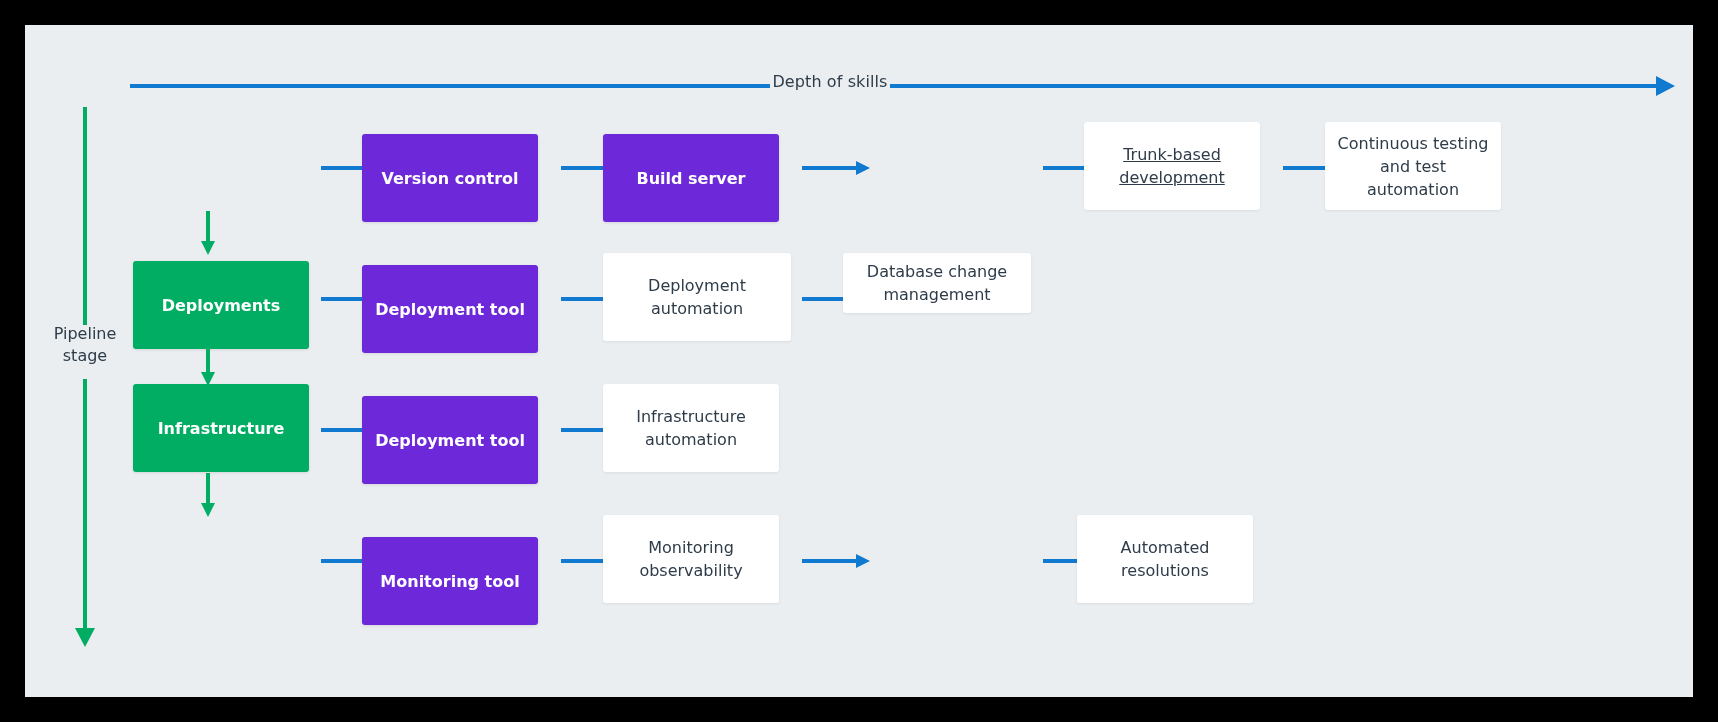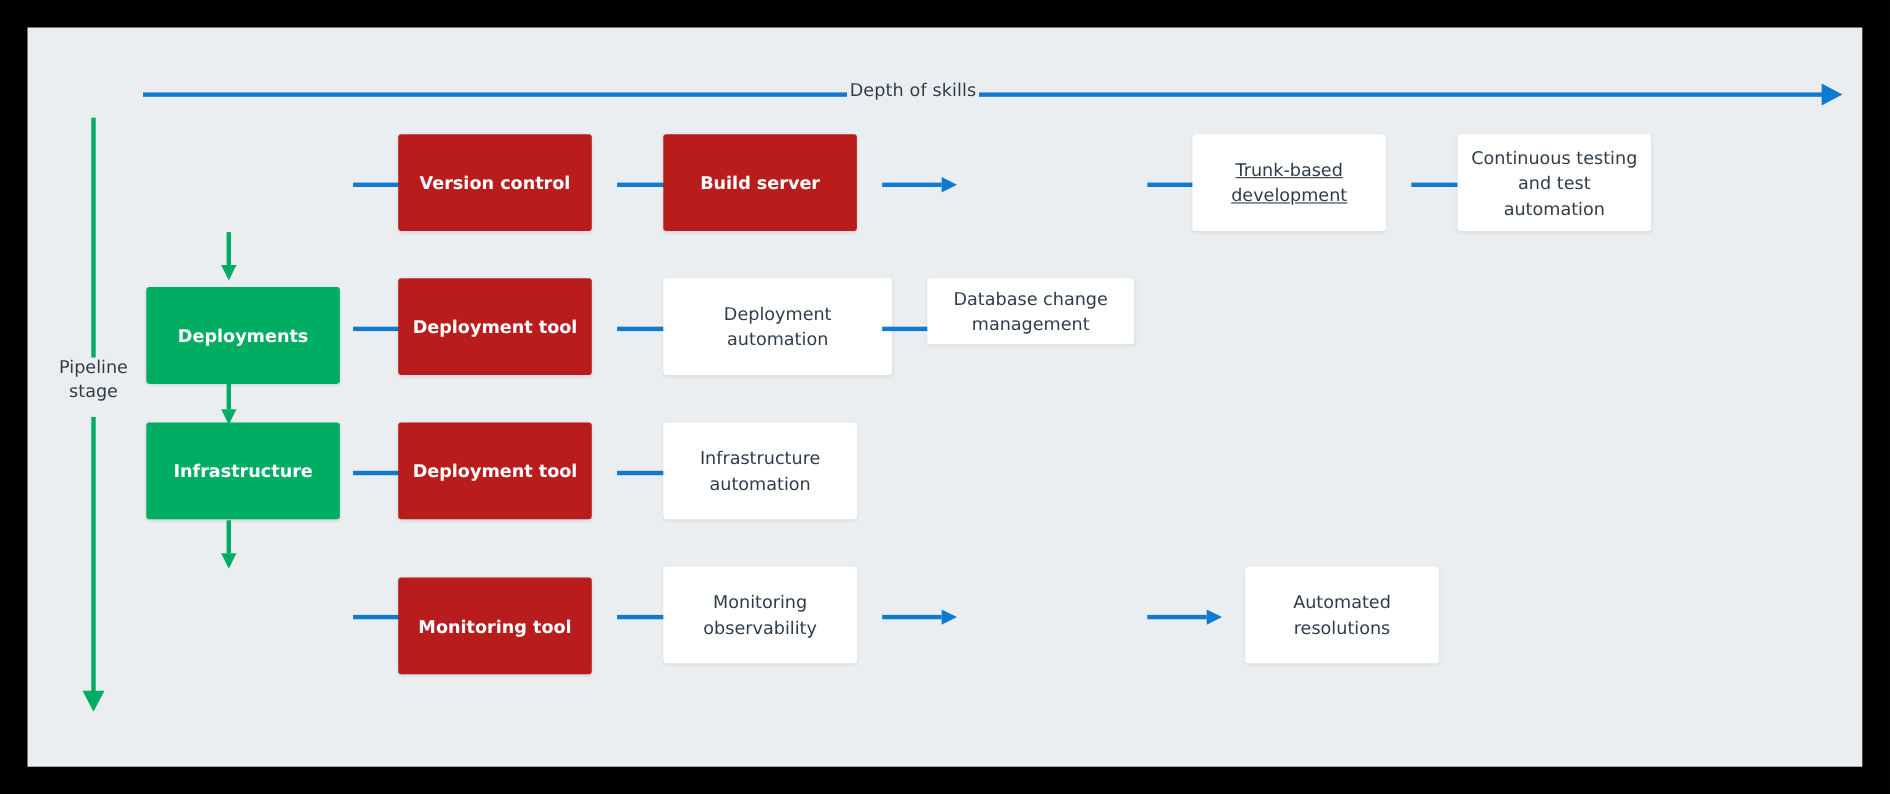--- a/index.html
+++ b/index.html
@@ -123,25 +123,26 @@
   }
 
   .node.green {
     background: #00ad63;
     color: #ffffff;
     font-weight: bold;
     font-size: 16px;
     box-shadow: 0 1px 3px rgba(0,0,0,0.10);
   }
   .node.blue {
-    background: #b91c1c;
+    background: #6d28d9;
     color: #ffffff;
     font-weight: bold;
     font-size: 16px;
     box-shadow: 0 1px 3px rgba(0,0,0,0.10);
+    margin-top: 12px;
   }
   .node.white {
     background: #ffffff;
     color: #2e3c49;
     font-weight: normal;
     font-size: 16px;
     line-height: 23px;
     box-shadow: 0 1px 3px rgba(0,0,0,0.07);
   }
 
@@ -264,21 +265,21 @@
     </div>
 
     <div class="node blue" style="left:337px; top:228px; width:176px; height:88px;">
       <span class="node-label">Deployment tool</span>
     </div>
     <div class="conn" style="left:536px; top:267px; width:68px;">
       <div class="shaft" style="width:54px;"></div>
       <div class="head"></div>
     </div>
 
-    <div class="node white" style="left:578px; top:228px; width:208px; height:88px;">
+    <div class="node white" style="left:578px; top:228px; width:188px; height:88px;">
       <span class="node-label">Deployment
 automation</span>
     </div>
     <div class="conn" style="left:777px; top:267px; width:68px;">
       <div class="shaft" style="width:54px;"></div>
       <div class="head"></div>
     </div>
 
     <div class="node white" style="left:818px; top:228px; width:188px; height:60px;">
       <span class="node-label">Database change
@@ -336,19 +337,19 @@
     <div class="conn" style="left:777px; top:529px; width:68px;">
       <div class="shaft" style="width:54px;"></div>
       <div class="head"></div>
     </div>
 
     <div class="conn" style="left:1018px; top:529px; width:68px;">
       <div class="shaft" style="width:54px;"></div>
       <div class="head"></div>
     </div>
 
-    <div class="node white" style="left:1107px; top:490px; width:176px; height:88px;align-items:center;">
+    <div class="node white" style="left:1052px; top:490px; width:176px; height:88px;align-items:center;">
       <span class="node-label">Automated
 resolutions</span>
     </div>
 
   </div>
 </div>
 
 </body></html>

